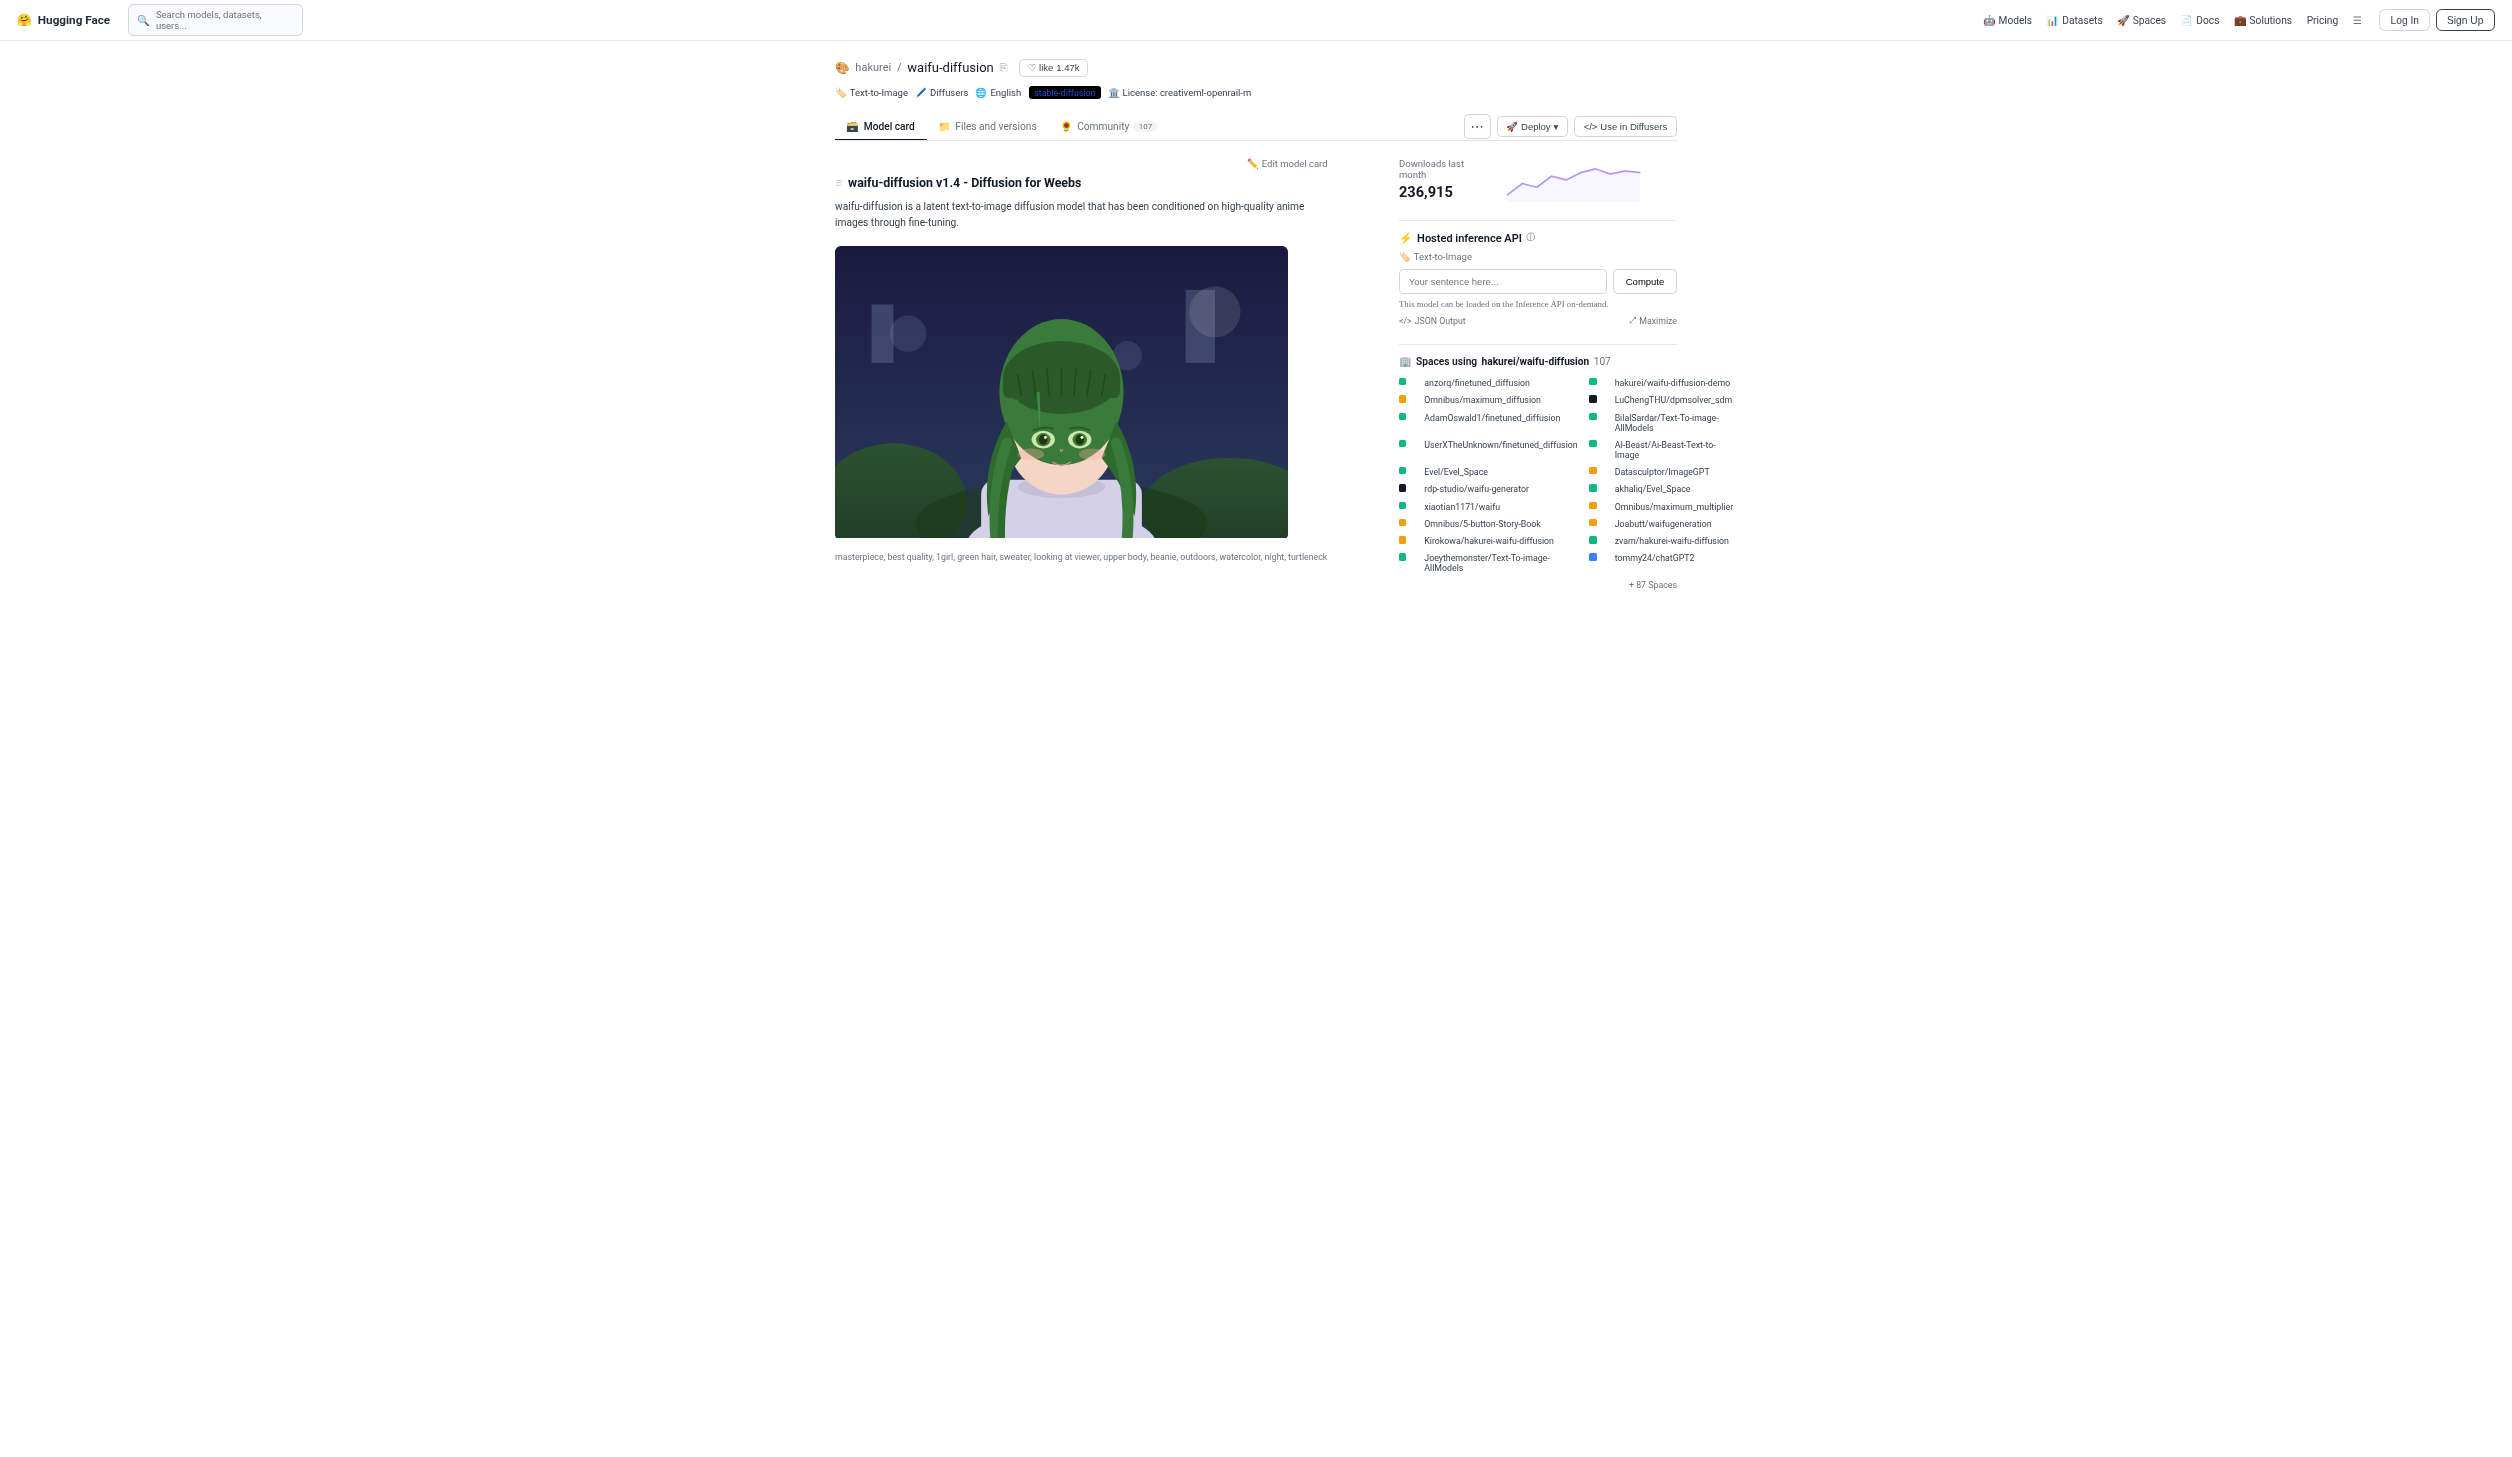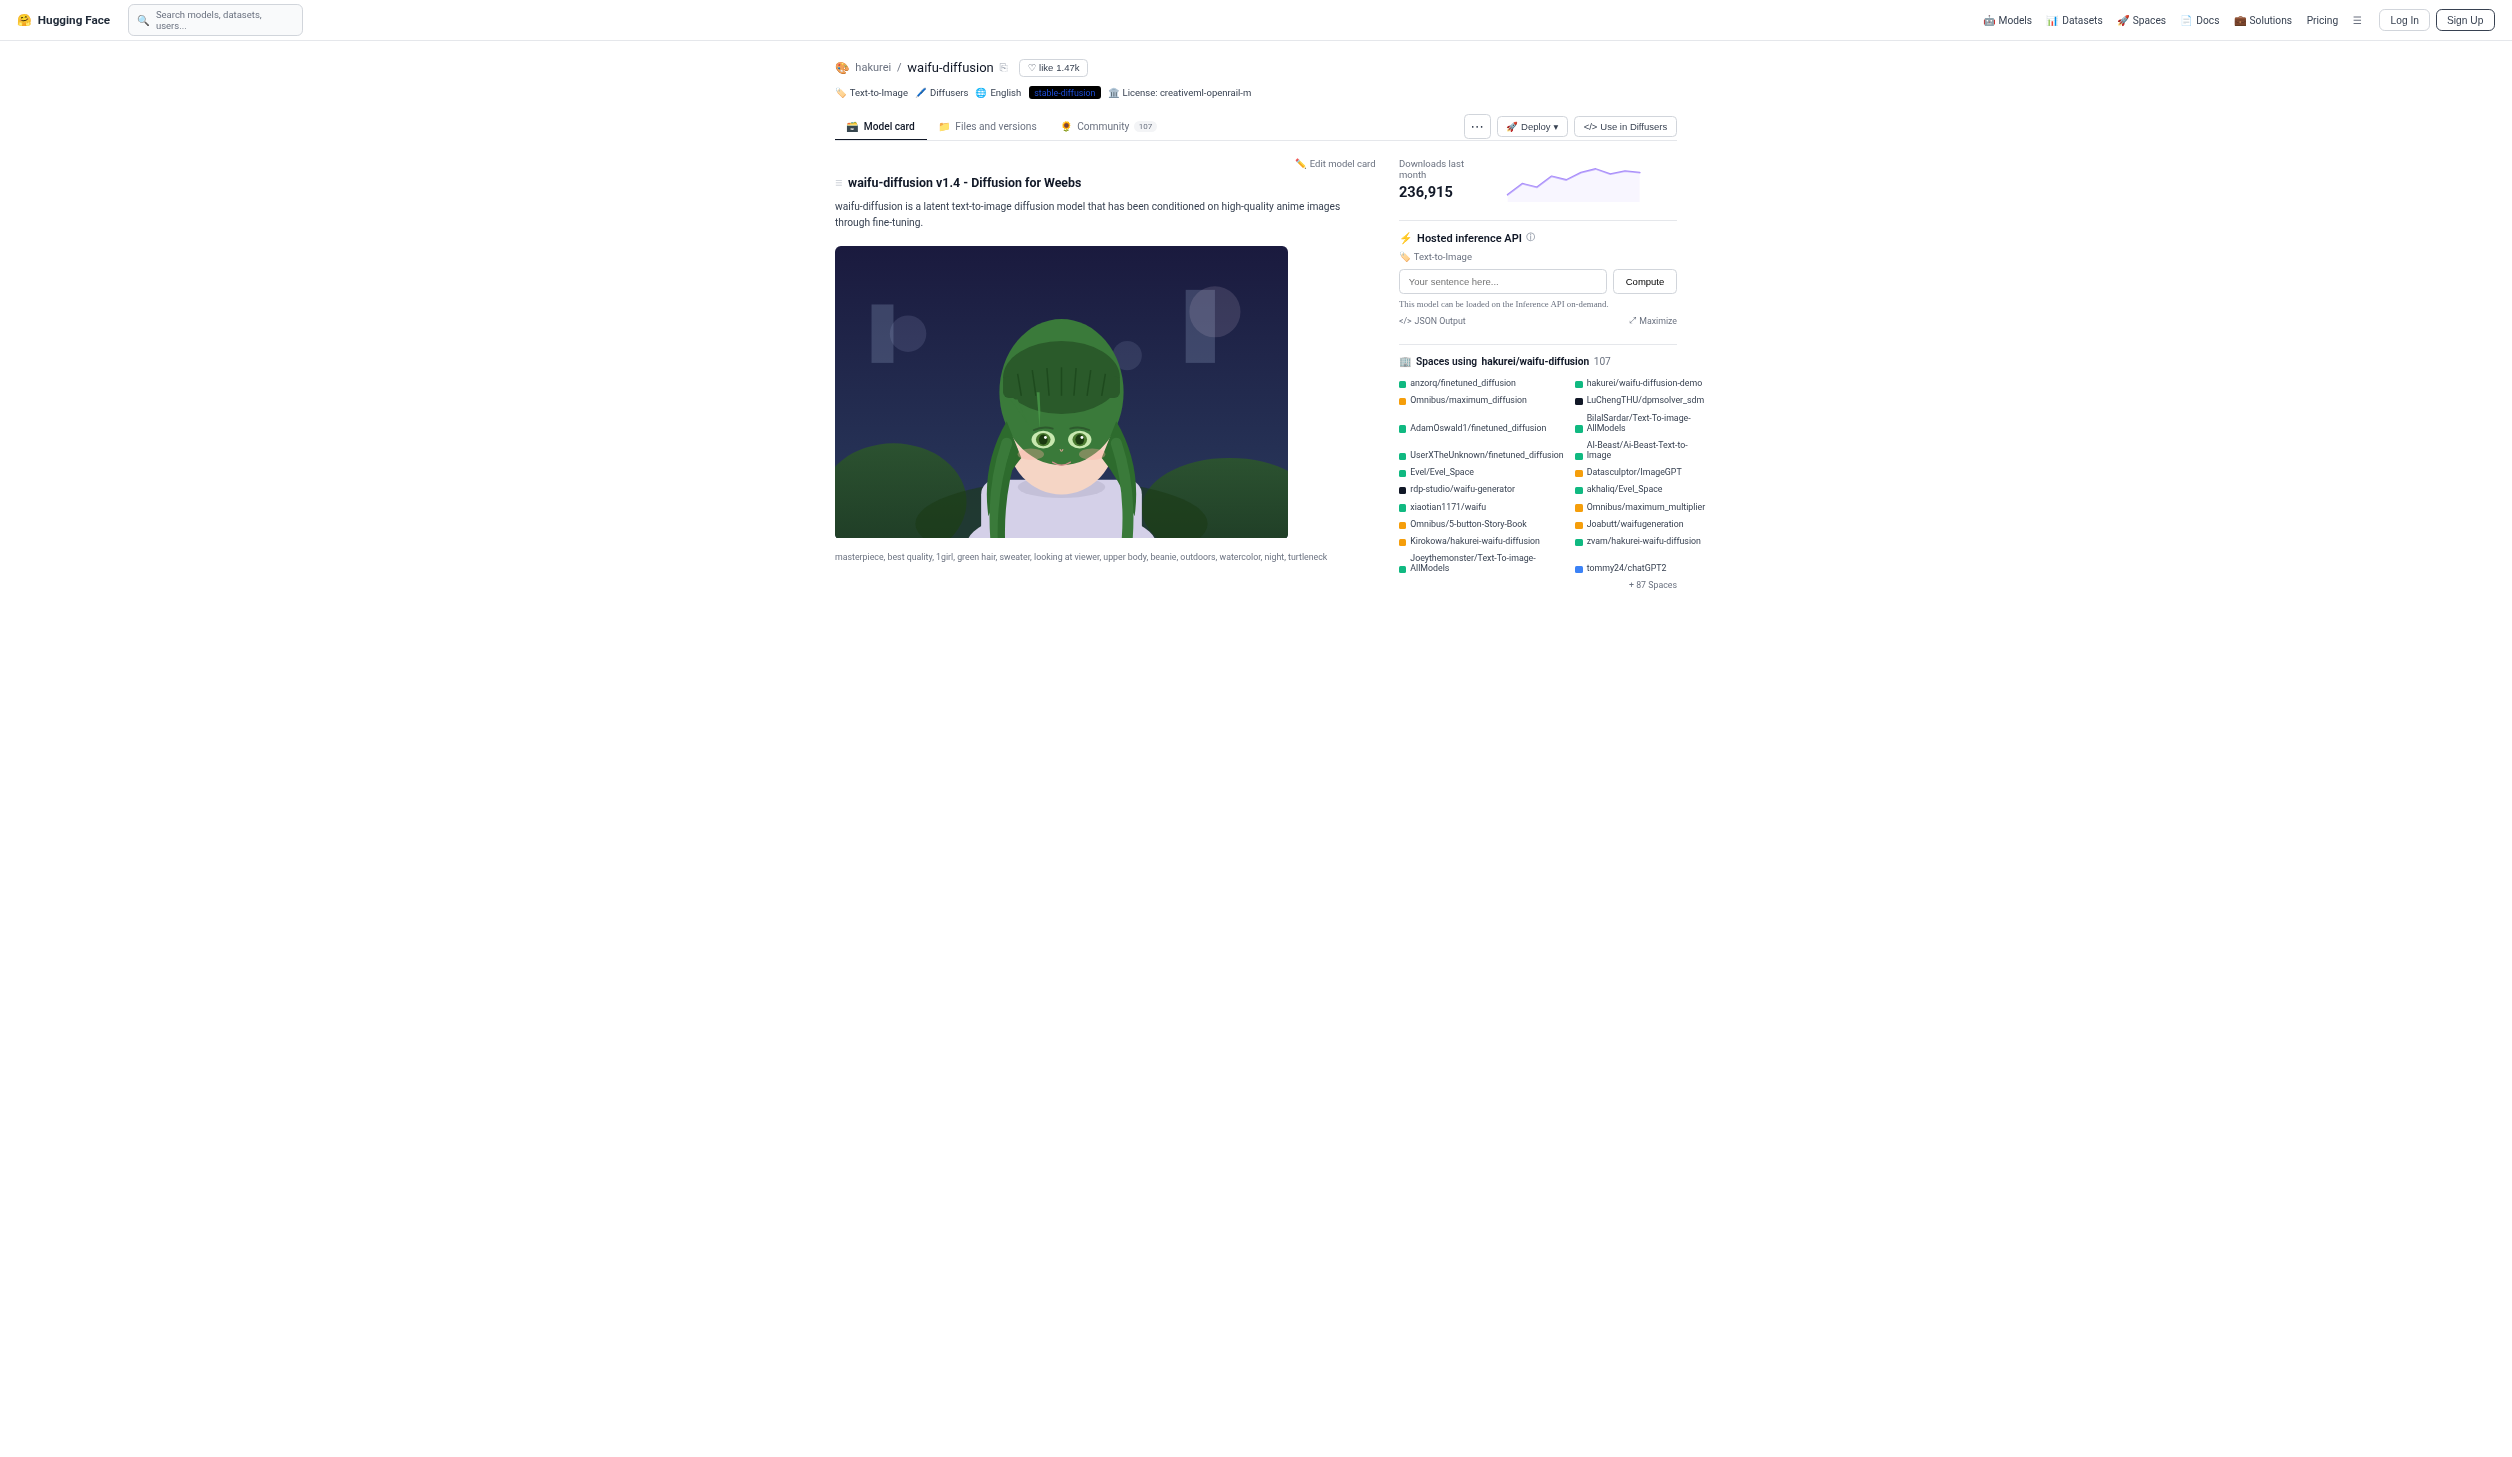--- a/index.html
+++ b/index.html
@@ -57,21 +57,21 @@
       padding: 0.7px 5.1px; font-size: 8px;
     }
     .tab-actions { margin-left: auto; display: flex; align-items: center; gap: 5.8px; }
     .btn-more { background: #fff; border: 0.7px solid #d1d5db; border-radius: 4.4px; padding: 3.7px 5.8px; cursor: pointer; color: #374151; }
     .btn-deploy { display: flex; align-items: center; gap: 2.9px; background: #fff; border: 0.7px solid #d1d5db; border-radius: 4.4px; padding: 3.7px 8.8px; cursor: pointer; font-size: 9.5px; color: #374151; }
     .btn-diffusers { display: flex; align-items: center; gap: 2.9px; background: #fff; border: 0.7px solid #d1d5db; border-radius: 4.4px; padding: 3.7px 8.8px; cursor: pointer; font-size: 9.5px; color: #374151; }
 
     
     .content-area { display: flex; gap: 23.4px; padding-top: 17.5px; }
     .main-col { flex: 1; min-width: 0; }
-    .side-col { width: 278px; flex-shrink: 0; }
+    .side-col { width: 278px; flex-shrink: 0; margin-left: 48px; }
 
     
     .edit-link { display: flex; align-items: center; gap: 2.9px; color: #6b7280; font-size: 9.5px; text-decoration: none; float: right; }
 
     
     .model-title { font-size: 12.4px; font-weight: 700; color: #111827; margin-bottom: 8.8px; display: flex; align-items: flex-start; gap: 5.8px; }
     .drag-icon { color: #d1d5db; }
     .model-desc { color: #374151; font-size: 10.2px; line-height: 1.6; margin-bottom: 14.6px; }
     .model-image { width: 100%; max-width: 453px; border-radius: 5.8px; overflow: hidden; margin-bottom: 11.7px; }
     .model-caption { font-size: 8.8px; color: #6b7280; }
@@ -92,21 +92,21 @@
     .btn-compute { padding: 5.8px 11.7px; background: #fff; border: 0.7px solid #d1d5db; border-radius: 4.4px; font-size: 9.5px; cursor: pointer; font-weight: 500; white-space: nowrap; }
     .inference-note { font-size: 8.8px; color: #6b7280; margin-bottom: 5.8px; font-family: Liberation Serif, serif; }
     .inference-links { display: flex; justify-content: space-between; font-size: 8.8px; color: #6b7280; }
     .inference-link { display: flex; align-items: center; gap: 2.9px; cursor: pointer; color: #6b7280; }
 
     
     .spaces-section { }
     .spaces-title { font-size: 10.2px; font-weight: 600; color: #111827; margin-bottom: 8.8px; display: flex; align-items: center; gap: 4.4px; }
     .spaces-count { color: #6b7280; font-weight: 400; }
     .spaces-grid { display: grid; grid-template-columns: 1fr 1fr; gap: 2.9px 11.7px; }
-    .space-item { display: flex; align-items: flex-end; gap: 4px; font-size: 8.8px; color: #374151; padding: 2.2px 0; }
+    .space-item { display: flex; align-items: flex-start; gap: 18px; font-size: 8.8px; color: #374151; padding: 2.2px 0; }
     .space-item a { color: #374151; text-decoration: none; font-size: 8.8px; }
     .space-dot { width: 7.3px; height: 7.3px; border-radius: 1.5px; flex-shrink: 0; }
     .spaces-more { font-size: 8.8px; color: #6b7280; margin-top: 4.4px; text-align: right; cursor: pointer; }
 
     
     .divider { height: 0.7px; background: #e5e7eb; margin: 11.7px 0; }
   </style>
 </head>
 <body>
 

